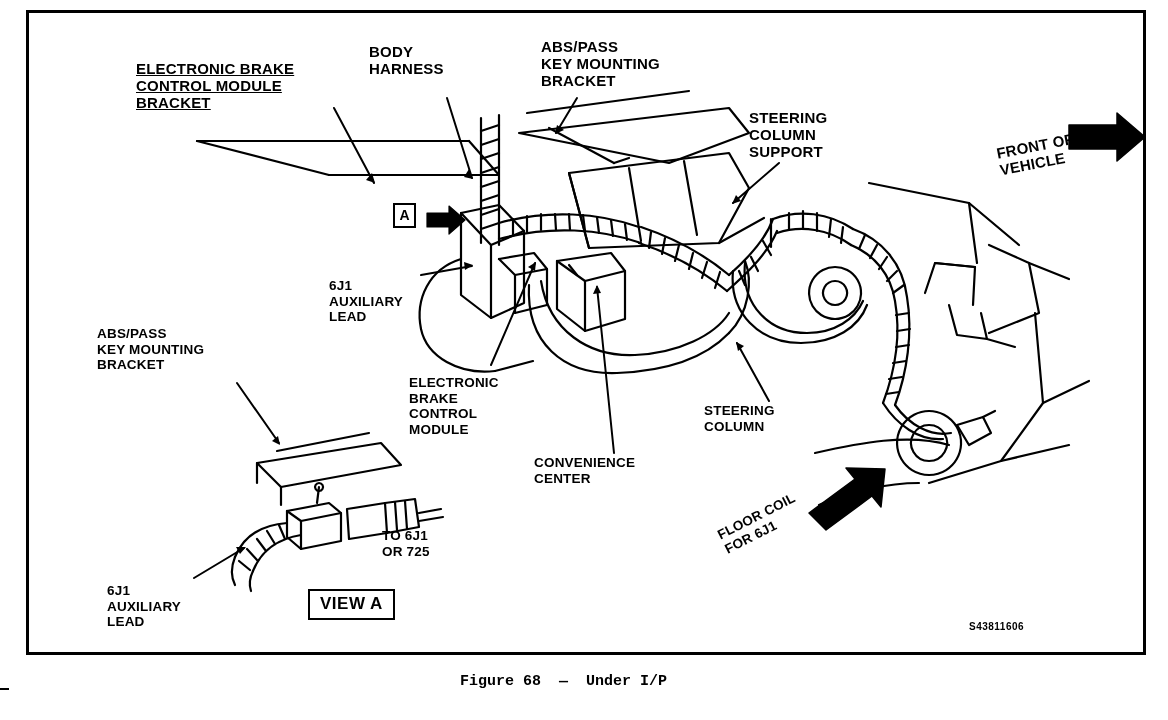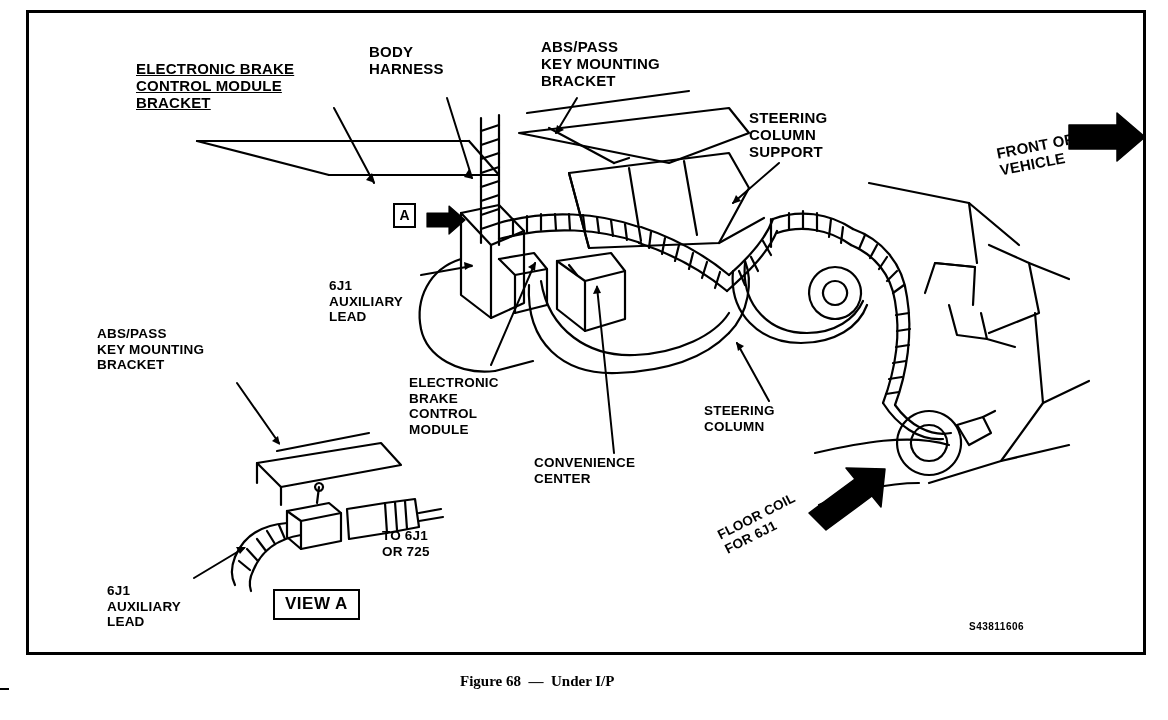--- a/index.html
+++ b/index.html
@@ -36,21 +36,21 @@
     letter-spacing: 0.2px;
     color: #000;
     white-space: pre;
   }
   .lbl.sm {
     font-size: 13.5px;
     line-height: 15.5px;
   }
   .caption {
     position: absolute;
-    font-family: Liberation Serif, serif;
+    font-family: Liberation Mono, monospace;
     font-weight: bold;
     font-size: 15px;
     color: #000;
     white-space: pre;
   }
   .partnum {
     position: absolute;
     font-family: "Liberation Sans", sans-serif;
     font-weight: bold;
     font-size: 10px;
@@ -60,20 +60,21 @@
   .viewa-box {
     position: absolute;
     border: 2px solid #000;
     padding: 3px 10px 4px 10px;
     font-family: "Liberation Sans", sans-serif;
     font-weight: bold;
     font-size: 17px;
     letter-spacing: 0.5px;
     color: #000;
     background: #fff;
+    margin-left: 35px;
   }
   .callout-a {
     position: absolute;
     border: 2px solid #000;
     width: 19px;
     height: 21px;
     font-family: "Liberation Sans", sans-serif;
     font-weight: bold;
     font-size: 14px;
     text-align: center;

